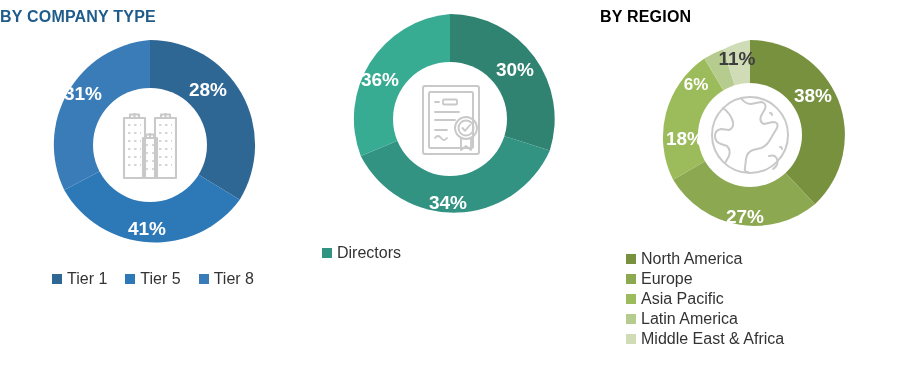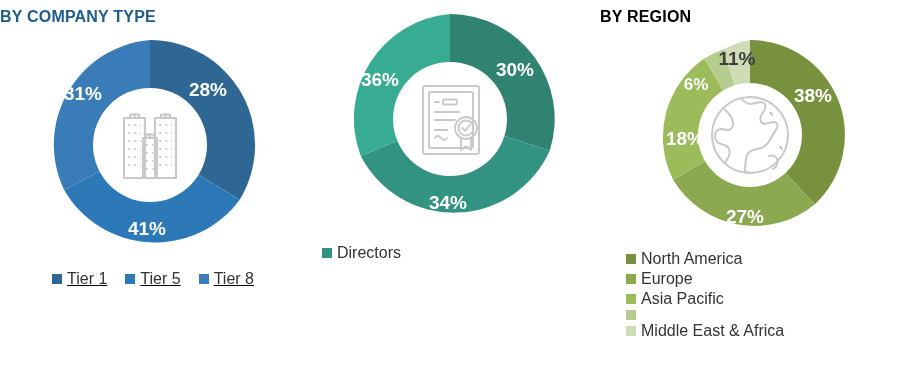--- a/index.html
+++ b/index.html
@@ -62,21 +62,20 @@
 
   .legend {
     margin-top: 10px;
   }
   .legend-h {
     display: flex;
     flex-direction: row;
     justify-content: center;
     gap: 18px;
     padding-left: 6px;
-    text-decoration: underline;
   }
   .legend-v {
     display: flex;
     flex-direction: column;
     gap: 5px;
     padding-left: 22px;
   }
   .panel-3 .legend-v { gap: 2px; padding-left: 26px; }
   .legend-item {
     display: flex;
@@ -255,20 +254,21 @@
       <div class="legend-item">
         <span class="swatch" style="background:#8CA850"></span>
         <span>Europe</span>
       </div>
       <div class="legend-item">
         <span class="swatch" style="background:#9CBC5C"></span>
         <span>Asia Pacific</span>
       </div>
       <div class="legend-item">
         <span class="swatch" style="background:#B6CC8E"></span>
+        <span>Latin America</span>
       </div>
       <div class="legend-item">
         <span class="swatch" style="background:#CFDCB6"></span>
         <span>Middle East &amp; Africa</span>
       </div>
     </div>
   </div>
 
 </div>
 

